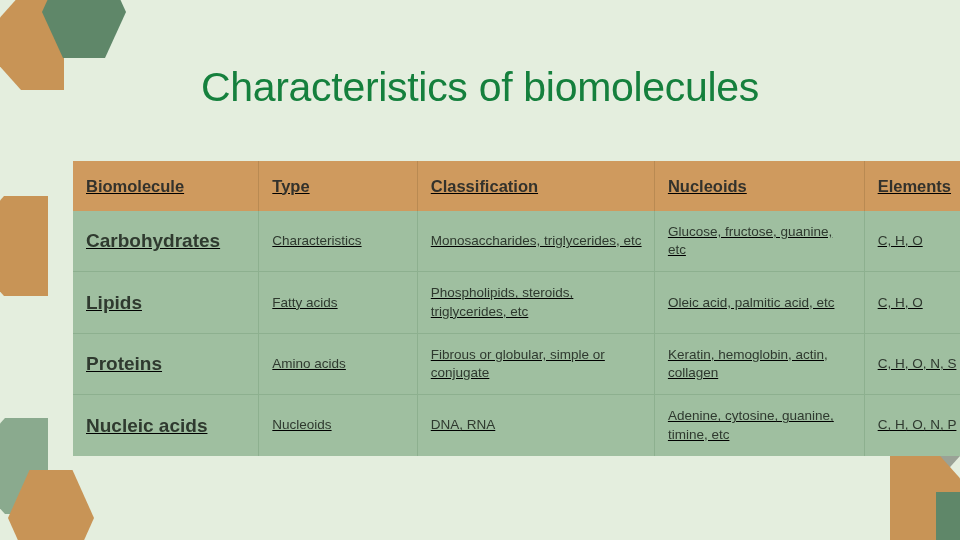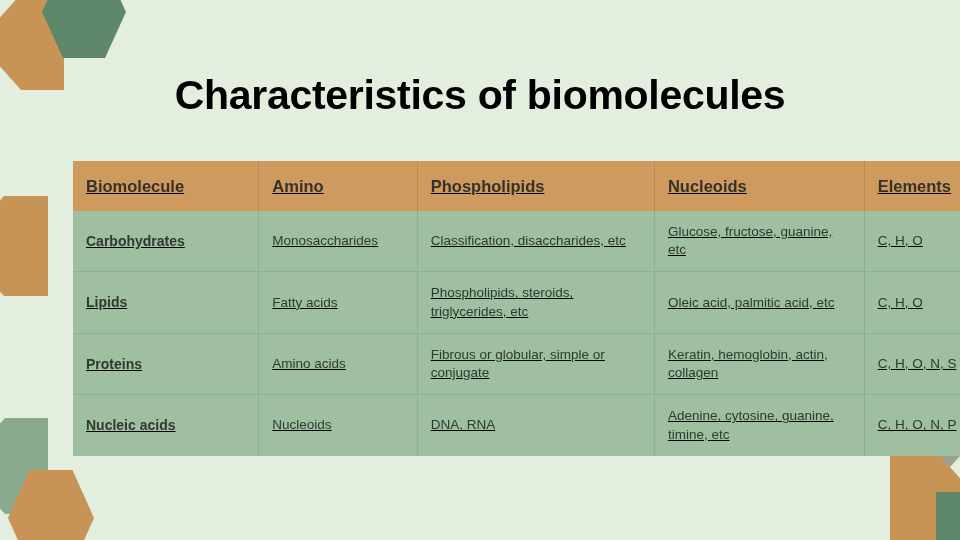--- a/index.html
+++ b/index.html
@@ -46,24 +46,23 @@
   #hex-r-green   { left: 936px; top: 492px; width: 84px;  height: 94px;  background: #5f8769; }
 
   
   #slide-title {
     position: absolute;
     left: 0;
     right: 0;
     top: 64px;
     text-align: center;
     font-size: 41px;
-    font-weight: 700;
-    color: #000000;
+    font-weight: 400;
+    color: #15803d;
     letter-spacing: -0.3px;
-    margin-top: 8px;
   }
 
   
   #table-wrap {
     position: absolute;
     left: 73px;
     top: 161px;
     width: 928px;
     text-decoration: underline;
   }
@@ -92,21 +91,21 @@
     vertical-align: middle;
     padding: 12px 12px 12px 13px;
     height: 32px;
     border-top: 1px solid #8db08f;
     border-right: 1px solid #8db08f;
   }
   tbody td:last-child { border-right: none; }
   tbody tr:first-child td { border-top: none; }
   tbody td.first-col {
     font-weight: 700;
-    font-size: 14px;
+    font-size: 19px;
   }
 
   .col-1 { width: 163px; }
   .col-2 { width: 139px; }
   .col-3 { width: 208px; }
   .col-4 { width: 184px; }
   .col-5 { width: 120px; }
 </style>
 </head>
 <body>
@@ -127,31 +126,31 @@
     <colgroup>
       <col class="col-1">
         <col class="col-2">
         <col class="col-3">
         <col class="col-4">
         <col class="col-5">
     </colgroup>
     <thead>
       <tr>
         <th>Biomolecule</th>
-        <th>Amino</th>
-        <th>Phospholipids</th>
+        <th>Type</th>
+        <th>Classification</th>
         <th>Nucleoids</th>
         <th>Elements</th>
       </tr>
     </thead>
     <tbody>
       <tr>
         <td class="first-col">Carbohydrates</td>
-        <td>Monosaccharides</td>
-        <td>Classification, disaccharides, etc</td>
+        <td>Characteristics</td>
+        <td>Monosaccharides, triglycerides, etc</td>
         <td>Glucose, fructose, guanine, etc</td>
         <td>C, H, O</td>
       </tr>
       <tr>
         <td class="first-col">Lipids</td>
         <td>Fatty acids</td>
         <td>Phospholipids, steroids, triglycerides, etc</td>
         <td>Oleic acid, palmitic acid, etc</td>
         <td>C, H, O</td>
       </tr>

